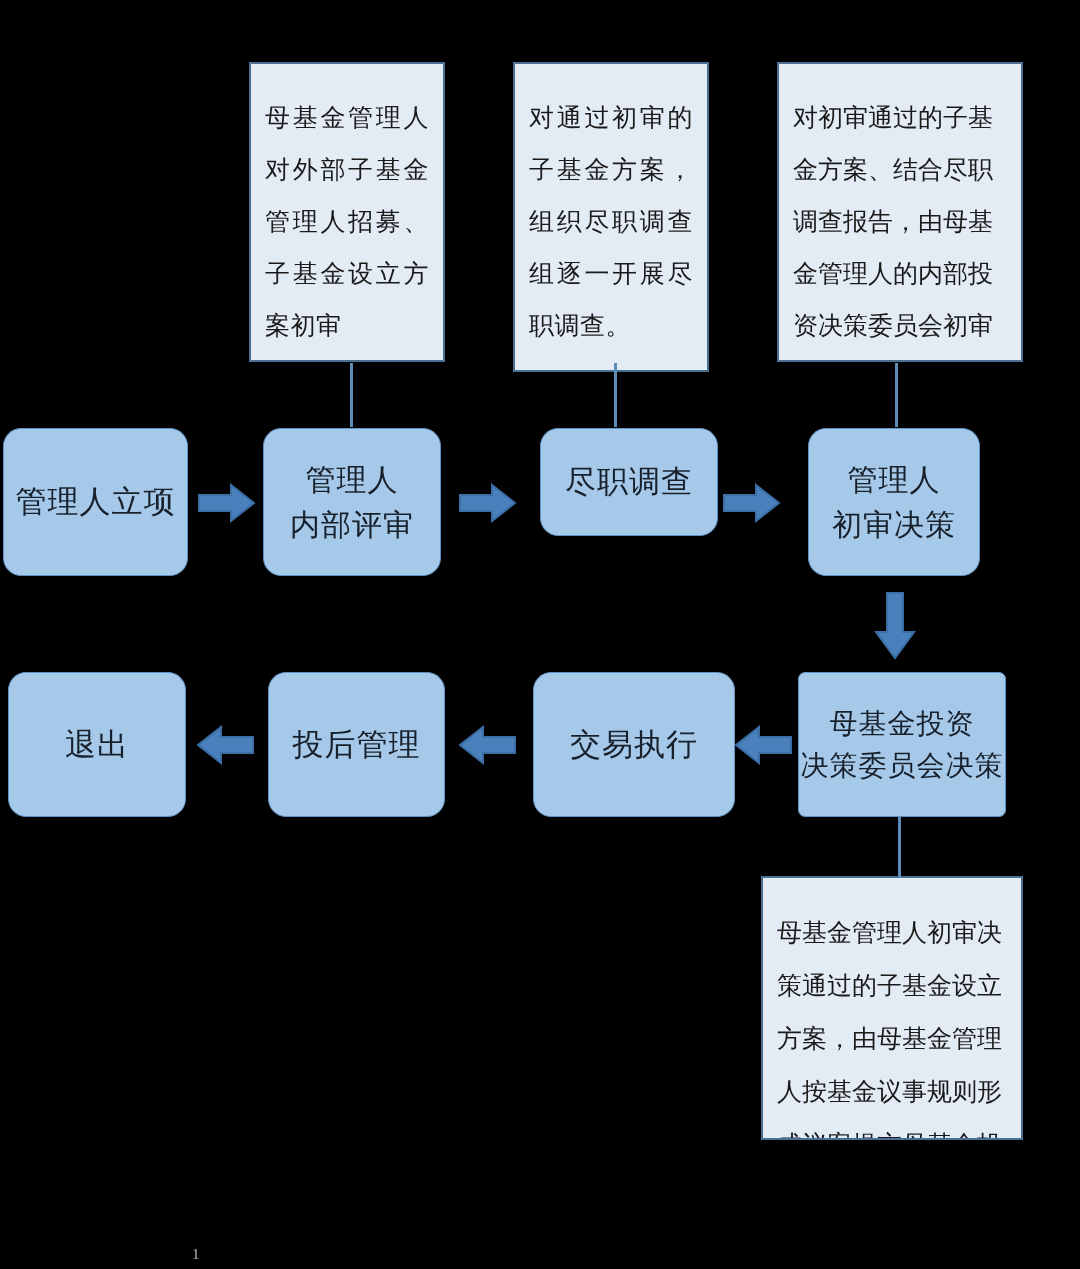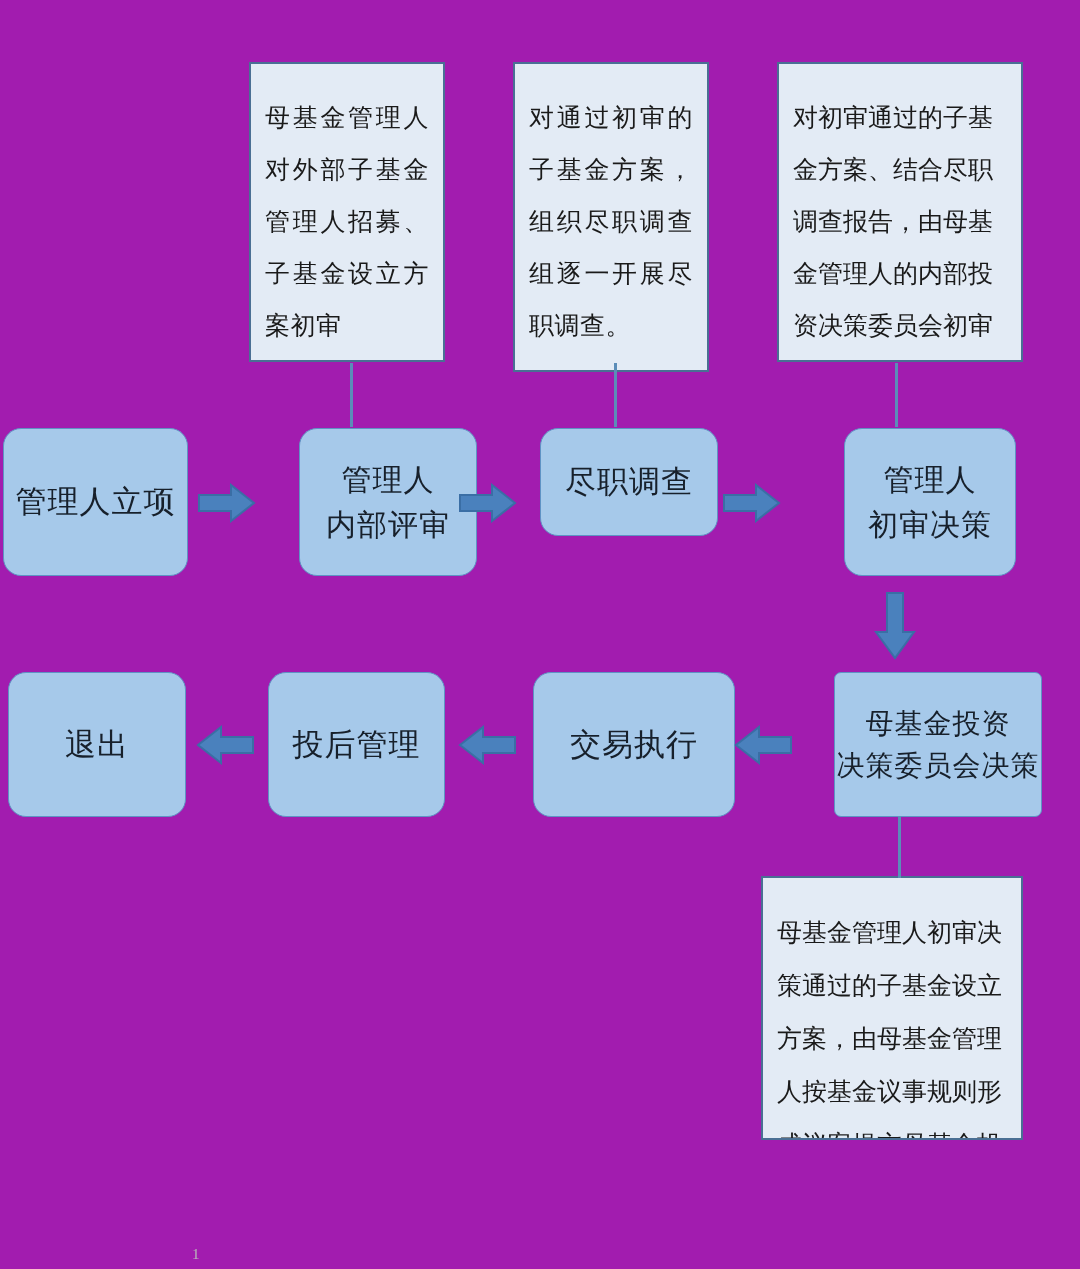--- a/index.html
+++ b/index.html
@@ -7,21 +7,21 @@
     padding: 0;
     background: #ffffff;
   }
   body {
     font-family: "Liberation Serif", "DejaVu Serif", serif;
   }
   #canvas {
     position: relative;
     width: 1080px;
     height: 1269px;
-    background: #a21caf;
+    background: #000000;
     overflow: hidden;
   }
 
   
   .note {
     position: absolute;
     box-sizing: border-box;
     background: #e3ebf5;
     border: 2px solid #4a6f94;
     color: #1a1a1a;
@@ -51,21 +51,21 @@
     align-items: center;
     justify-content: center;
     color: #17202b;
     font-family: "Liberation Serif", "DejaVu Serif", serif;
     font-size: 31px;
     line-height: 1.35;
     letter-spacing: 1px;
     text-align: center;
     white-space: pre-line;
   }
-  .proc.two-line { font-size: 30px; line-height: 1.5; margin-left: 36px; }
+  .proc.two-line { font-size: 30px; line-height: 1.5; }
   .proc.small { font-size: 28px; }
 
   
   .vline {
     position: absolute;
     width: 3px;
     background: #5b8db8;
   }
 
   

